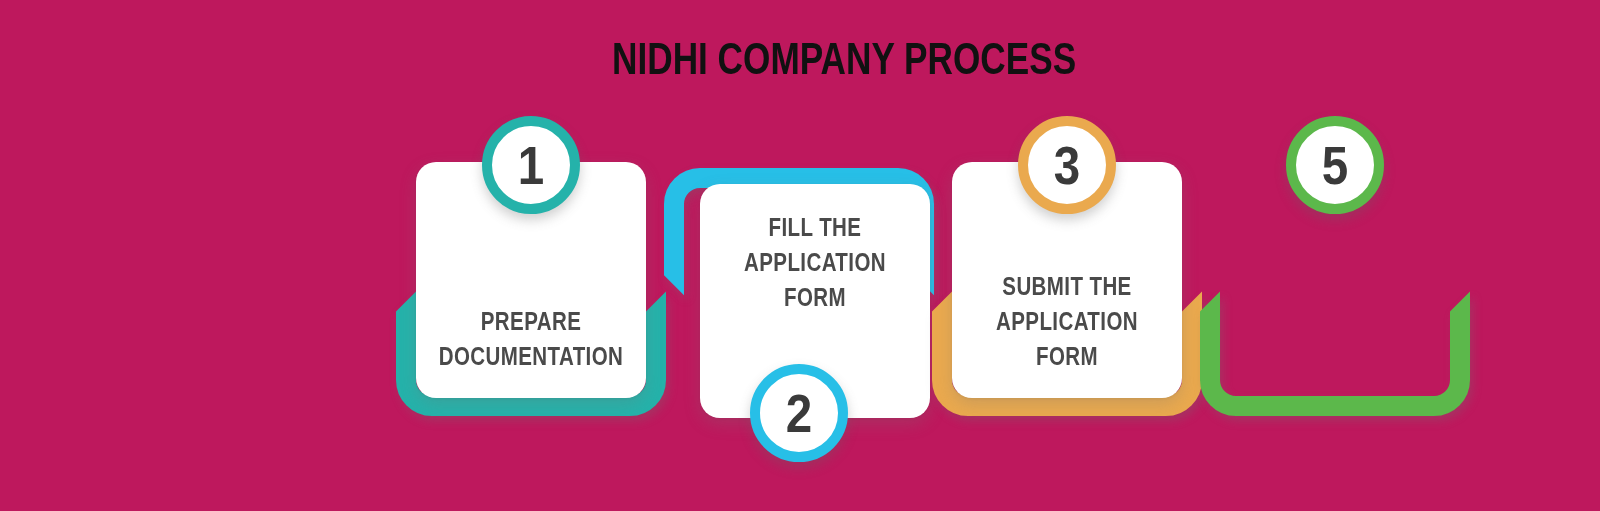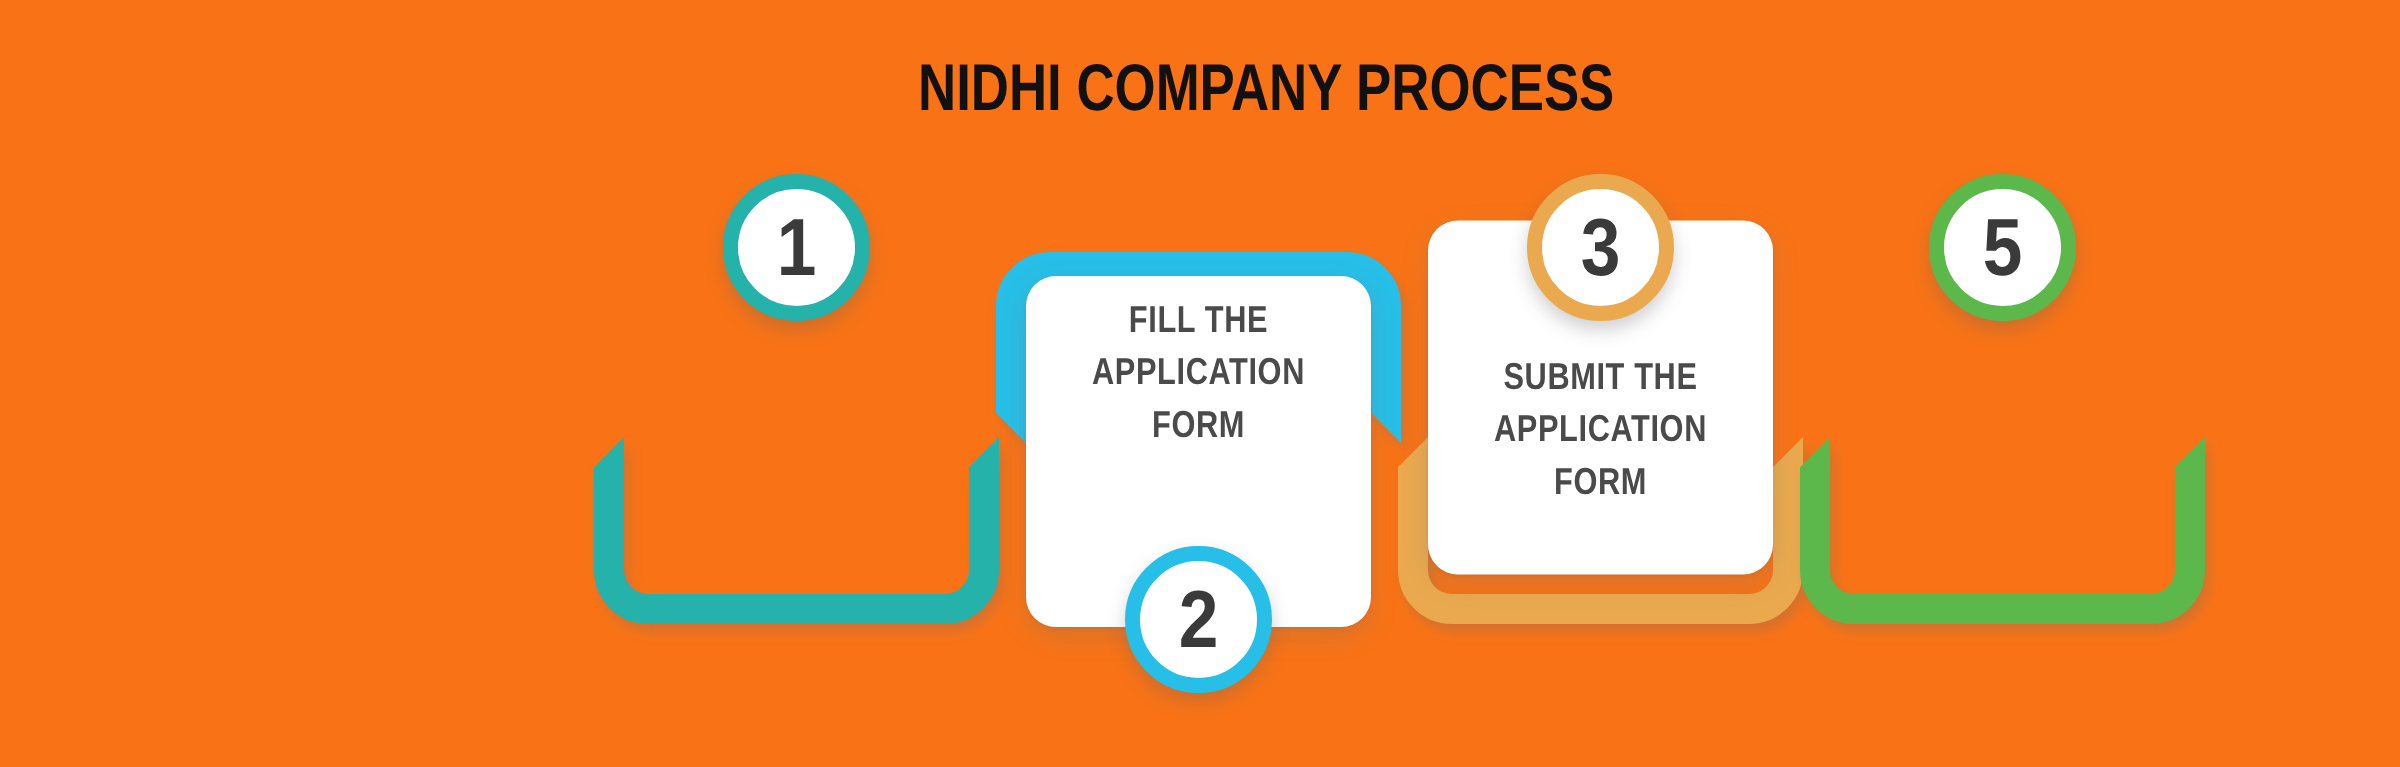--- a/index.html
+++ b/index.html
@@ -1,17 +1,17 @@
 <!DOCTYPE html>
 <html><head>
 <meta charset="utf-8">
 <style>
   html,body{margin:0;padding:0;background:#fff;}
   .canvas{
-    position:relative;width:1600px;height:511px;background:#f97316;overflow:hidden;
+    position:relative;width:1600px;height:511px;background:#be185d;overflow:hidden;
     font-family:"Liberation Sans", sans-serif;
   }
   .title{
     position:absolute;top:34px;left:88px;right:0;text-align:center;
     font-size:44px;font-weight:bold;color:var(--title-color,#111);
     letter-spacing:0;white-space:nowrap;
   }
   .title .squeeze{display:inline-block;transform:scaleX(0.8);transform-origin:center;}
   .step{position:absolute;top:0;width:270px;height:511px;}
   .step:nth-of-type(1){left:128px;}
@@ -31,22 +31,22 @@
   }
   .step--even .outline{
     clip-path:polygon(0 0, 100% 0, 100% 47.5%, 92.59% 40%, 7.41% 47.5%, 0 40%);
   }
 
   .card{
     position:absolute;left:20px;width:230px;background:var(--card-bg,#fff);
     border-radius:20px;display:flex;flex-direction:column;
     box-shadow:0 6px 16px rgba(120,120,120,0.25), 0 1px 3px rgba(0,0,0,0.06);
   }
-  .step--odd  .card{top:147px;height:236px;justify-content:flex-end;padding-bottom:44px;box-sizing:border-box;}
-  .step--even .card{top:184px;height:234px;justify-content:flex-start;padding-top:12px;box-sizing:border-box;}
+  .step--odd  .card{top:162px;height:236px;justify-content:flex-end;padding-bottom:24px;box-sizing:border-box;}
+  .step--even .card{top:184px;height:234px;justify-content:flex-start;padding-top:26px;box-sizing:border-box;margin-left:16px;}
   .label{
     text-align:center;color:var(--label-color,#4a4a4a);
     font-size:25px;font-weight:bold;line-height:35px;
     white-space:pre-line;transform:scaleX(0.82);transform-origin:center;
     letter-spacing:0.5px;
   }
   .badge{
     position:absolute;left:50%;transform:translateX(-50%);
     width:98px;height:98px;box-sizing:border-box;
     border:10px solid var(--c,#999);border-radius:50%;background:#fff;
@@ -66,20 +66,24 @@
 <div class="canvas" style="--title-color: #111111; --label-color: #4a4a4a; --number-color: #3a3a3a; --card-bg: #ffffff;">
 
   <div class="title">
     <span class="squeeze">NIDHI COMPANY PROCESS</span>
   </div>
 
   <div class="step step--odd" style="--c: #25b2aa;">
     <div class="outline-wrap">
         <div class="outline"></div>
       </div>
+    <div class="card">
+      <div class="label">PREPARE
+DOCUMENTATION</div>
+    </div>
     <div class="badge">
       <span class="num">1</span>
     </div>
   </div>
 
   <div class="step step--even" style="--c: #27bfe7;">
     <div class="outline-wrap">
         <div class="outline"></div>
       </div>
     <div class="card">

